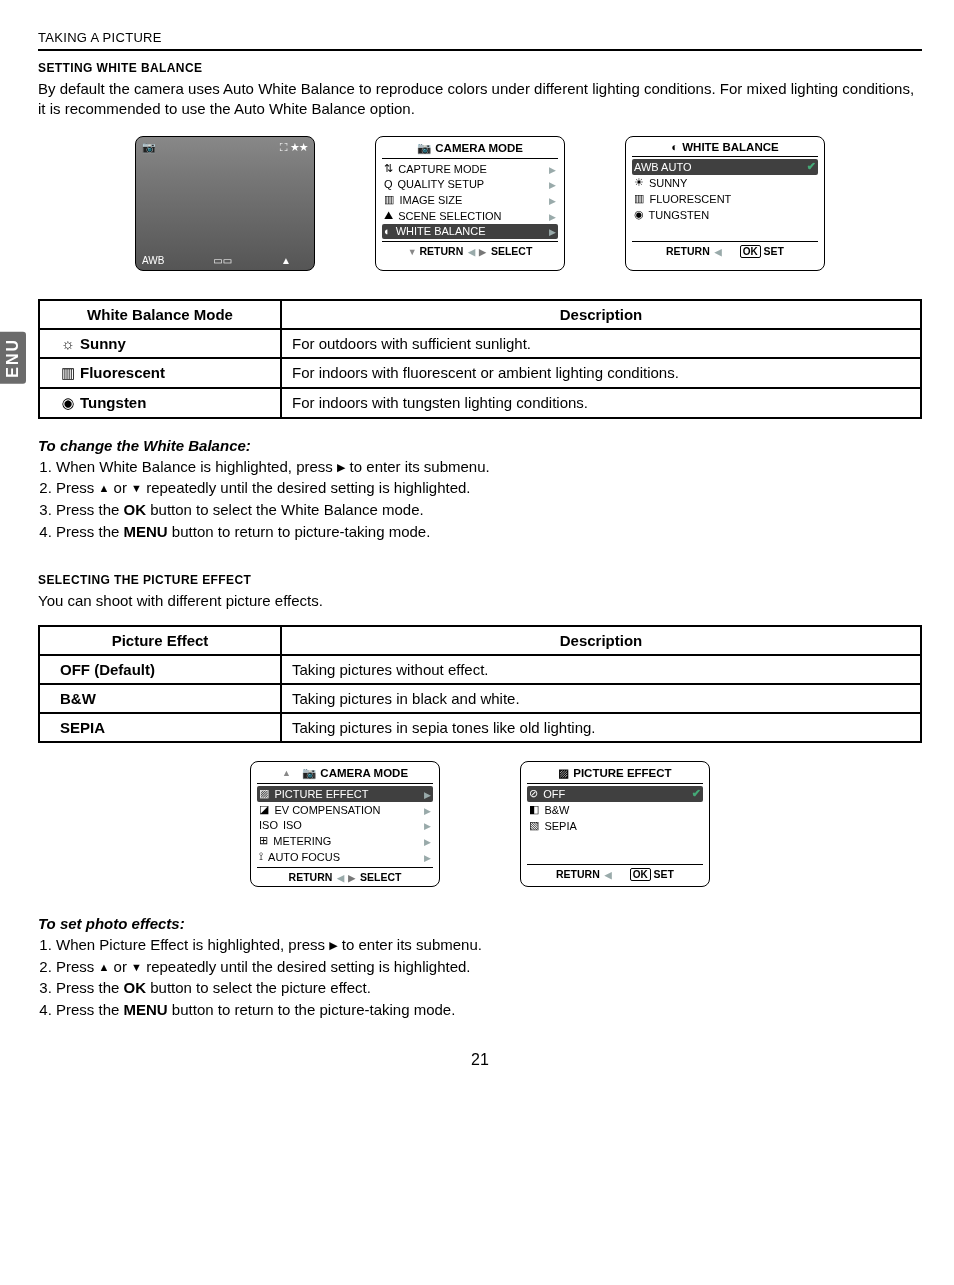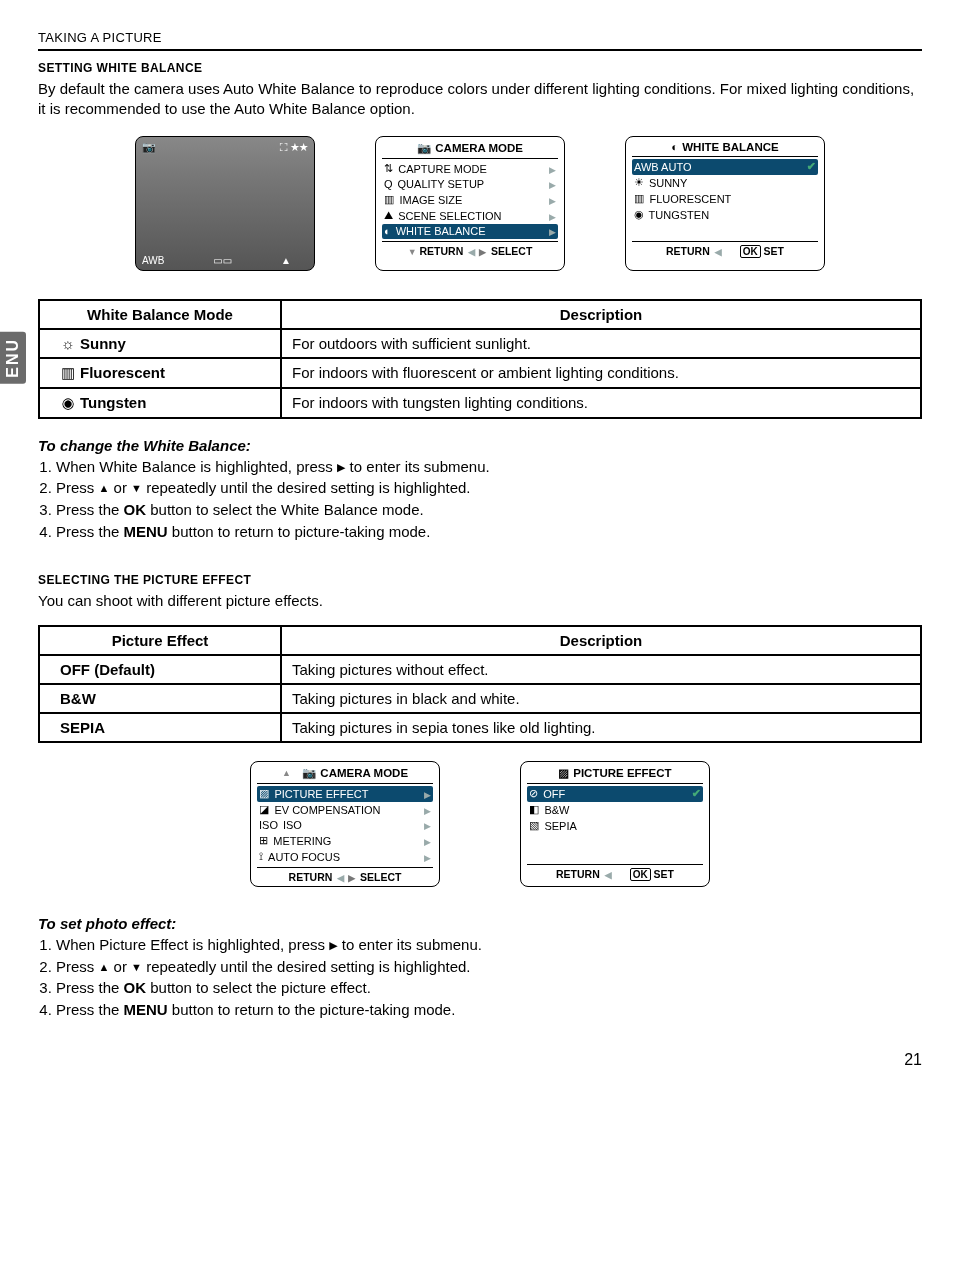--- a/index.html
+++ b/index.html
@@ -88,21 +88,21 @@
   }
   .menu-row {
     display: flex;
     align-items: center;
     justify-content: space-between;
     padding: 1.5px 2px;
     font-size: 11px;
   }
   .menu-row .lbl { display:flex; align-items:center; gap:5px; }
   .menu-row.sel {
-    background: #0c4a6e; color:#fff; border-radius:2px;
+    background: #404040; color:#fff; border-radius:2px;
   }
   .menu-foot {
     border-top: 1px solid #000;
     margin-top:2px;
     font-weight:bold;
     font-size:10.5px;
     display:flex; justify-content:center; padding:3px 6px 1px 6px;
   }
   .wb-box {
     width: 200px;
@@ -150,21 +150,21 @@
   ol.instr {
     margin: 0 0 30px 0;
     padding-left: 18px;
   }
   ol.instr li {
     margin: 0;
     line-height: 1.45;
   }
   .inline-arrow { font-size:11px; vertical-align:1px;}
   .page-num {
-    text-align: right;
+    text-align: center;
     font-size: 16px;
     margin-top: 30px;
   }
   .sq { border:1.4px solid #000; border-radius:2px; padding:0 2px; font-size:10px; font-weight:bold; display:inline-block; line-height:1.1;}
 </style>
 </head>
 <body>
 
 <div class="side-tab">ENU</div>
 
@@ -392,21 +392,21 @@
             <span>SEPIA</span>
           </span>
         </div>
       <div class="wb-foot" style="margin-top:30px;">
         <span><span>RETURN</span> <span class="tri-l"></span></span>
         <span><span class="sq">OK</span> <span>SET</span></span>
       </div>
     </div>
   </div>
 
-  <div class="instr-head">To set photo effect:</div>
+  <div class="instr-head">To set photo effects:</div>
   <ol class="instr">
     <li>When Picture Effect is highlighted, press <span class="inline-arrow">▶</span> to enter its submenu.</li>
     <li>Press <span class="inline-arrow">▲</span> or <span class="inline-arrow">▼</span> repeatedly until the desired setting is highlighted.</li>
     <li>Press the <b>OK</b> button to select the picture effect.</li>
     <li>Press the <b>MENU</b> button to return to the picture-taking mode.</li>
   </ol>
 
   <div class="page-num">21</div>
 </div>
 

